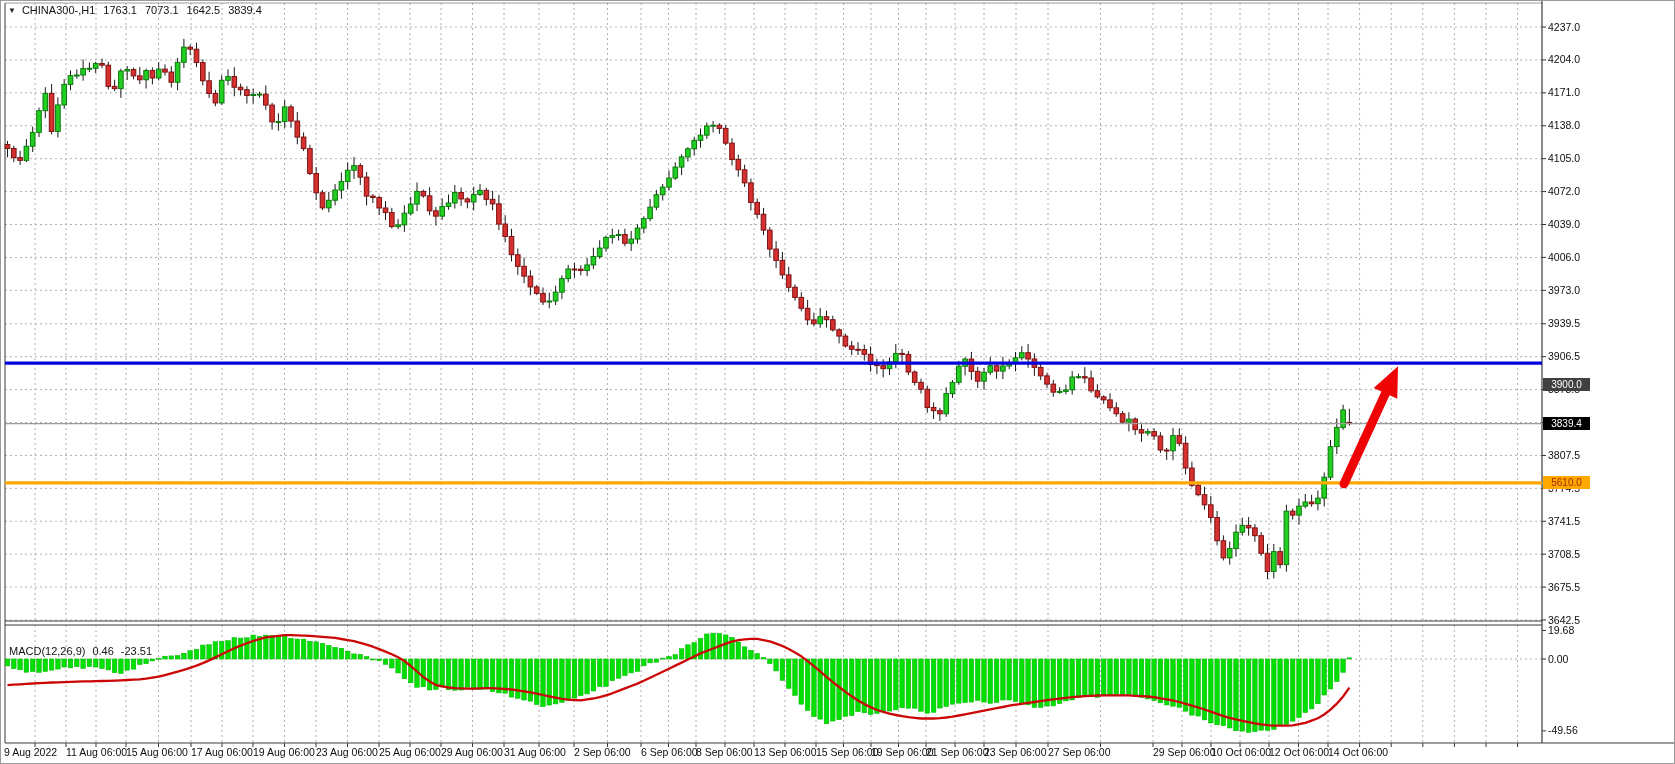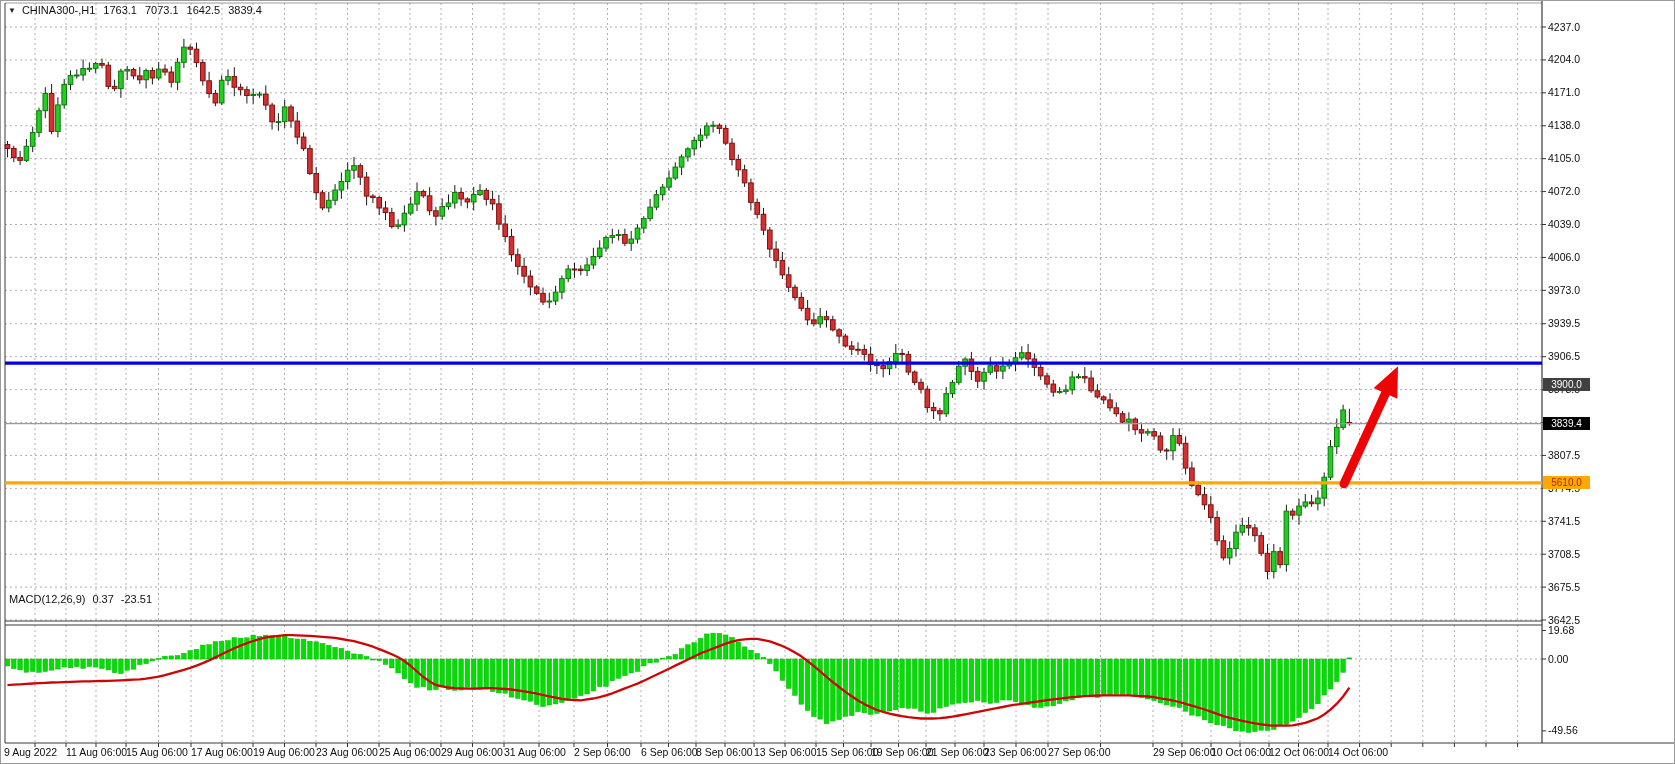--- a/index.html
+++ b/index.html
@@ -4,21 +4,21 @@
 <style>
   html,body{margin:0;padding:0;background:#e8e8e8;}
   .window{position:relative;width:1675px;height:764px;background:#ffffff;
     border:1px solid #9a9a9a;box-sizing:border-box;overflow:hidden;
     font-family:"Liberation Sans",sans-serif;}
   svg{position:absolute;left:0;top:0;}
   .title-bar{position:absolute;left:7px;top:3px;font-size:11px;color:#111;
     display:flex;gap:8px;align-items:center;white-space:nowrap;z-index:5;}
   .title-bar .tri{font-size:8px;color:#222;margin-right:-2px;}
   .title-bar .num{color:#111;}
-  .macd-bar-label{position:absolute;left:8px;top:592px;font-size:11px;color:#111;
+  .macd-bar-label{position:absolute;left:8px;top:644px;font-size:11px;color:#111;
     display:flex;gap:7px;white-space:nowrap;z-index:5;}
   .price-tag{position:absolute;left:1542px;width:47px;height:13px;font-size:10px;
     line-height:13px;text-align:center;color:#fff;z-index:6;}
 </style>
 </head>
 <body>
 
 <div class="window">
   <svg id="chart" width="1675" height="764">
       <rect x="0" y="0" width="1675" height="764" fill="#fff"></rect>
@@ -920,20 +920,20 @@
     <span class="tri">▼</span>
     <span>CHINA300-,H1</span>
     <span class="num">1763.1</span>
     <span class="num">7073.1</span>
     <span class="num">1642.5</span>
     <span class="num">3839.4</span>
   </div>
 
   <div class="macd-bar-label">
     <span>MACD(12,26,9)</span>
-    <span>0.37</span>
+    <span>0.46</span>
     <span>-23.51</span>
   </div>
 
   <div class="price-tag" id="tag-resistance" style="top: 356px; background: #404040; margin-top: 21px;">3900.0</div>
   <div class="price-tag" id="tag-bid" style="top: 416px; background: rgb(0, 0, 0);">3839.4</div>
   <div class="price-tag" id="tag-support" style="top: 475px; background: rgb(255, 168, 0); color: rgb(165, 42, 0);">5610.0</div>
 </div>
 
 </body></html>

